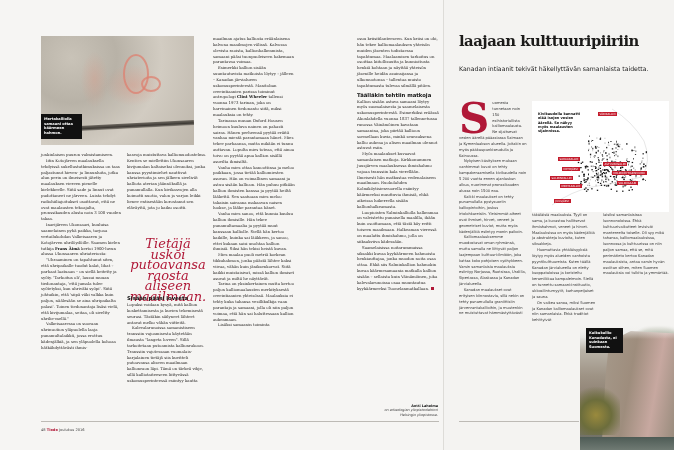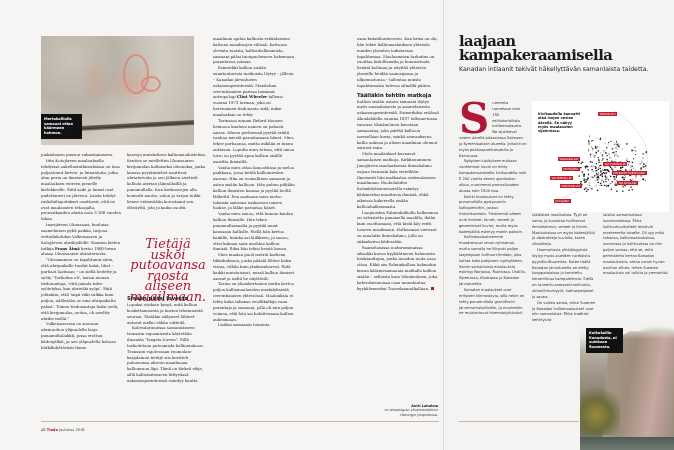--- a/index.html
+++ b/index.html
@@ -130,21 +130,21 @@
       <b>Tiede</b>
       <span>Joulukuu 2016</span>
     </div>
   </div>
 
   <div class="gutter"></div>
 
   <div class="page-right"></div>
 
   <div class="r-title">
-    <div>laajaan kampakeraamisella</div>
+    <div>laajaan kulttuuripiiriin</div>
   </div>
   <div class="r-sub">Kanadan intiaanit tekivät häkellyttävän samanlaista taidetta.</div>
 
   <div class="rcol" style="left:459px;top:101px;width:68px;">
     <span class="dropcap">S</span>
     <p>uomesta tunnetaan noin 150 esihistoriallista kalliomaalausta. Ne sijaitsevat vesien äärellä pääasiassa Saimaan ja Kymenlaakson alueella. Joitakin on myös pääkaupunkiseudulla ja Kainuussa.</p>
     <div id="rp-col1">
         <p class="ind">Nykyisen käsityksen mukaan vanhimmat kuvat on tehty kampakeraamisella kivikaudella noin 5 200 vuotta ennen ajanlaskun alkua, nuorimmat pronssikauden alussa noin 1500 eaa.</p>
         <p class="ind">Kaikki maalaukset on tehty punamullalla pystysuoriin kalliopintoihin, joskus irtolohkareisiin. Yleisimmät aiheet ovat ihmiset, hirvet, veneet ja geometriset kuviot, mutta myös kädenjälkiä esiintyy monin paikoin.</p>
         <p class="ind">Kalliomaalauksemme muodostavat oman ryhmänsä, mutta samalla ne liittyvät paljon laajempaan kulttuuri-ilmiöön, joka kattaa koko pohjoisen vyöhykkeen. Varsin samanlaisia maalauksia esiintyy Norjassa, Ruotsissa, Uralilla, Siperiassa, Alaskassa ja Kanadan järvialueella.</p>

